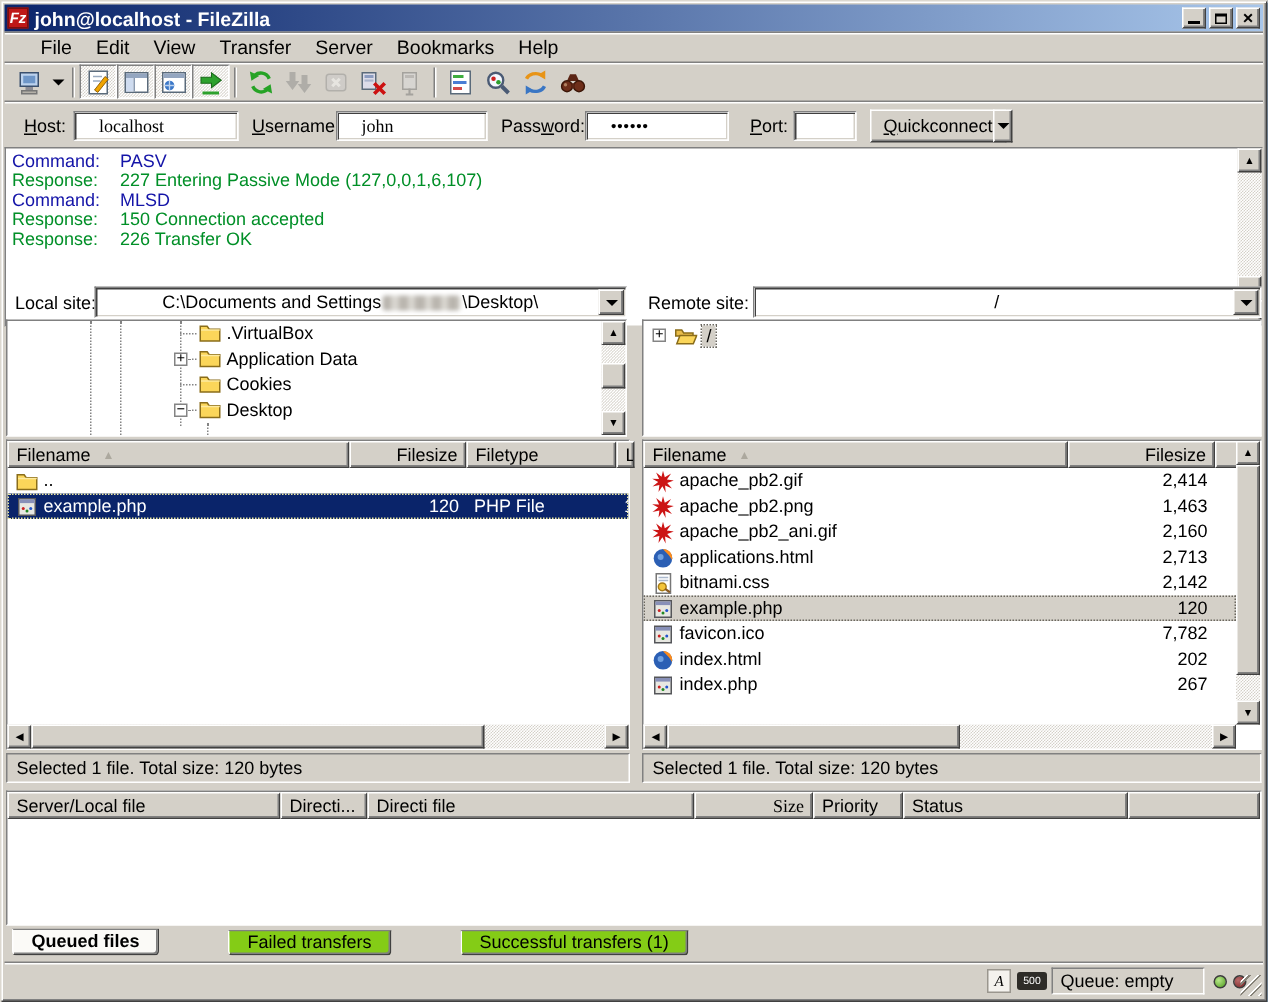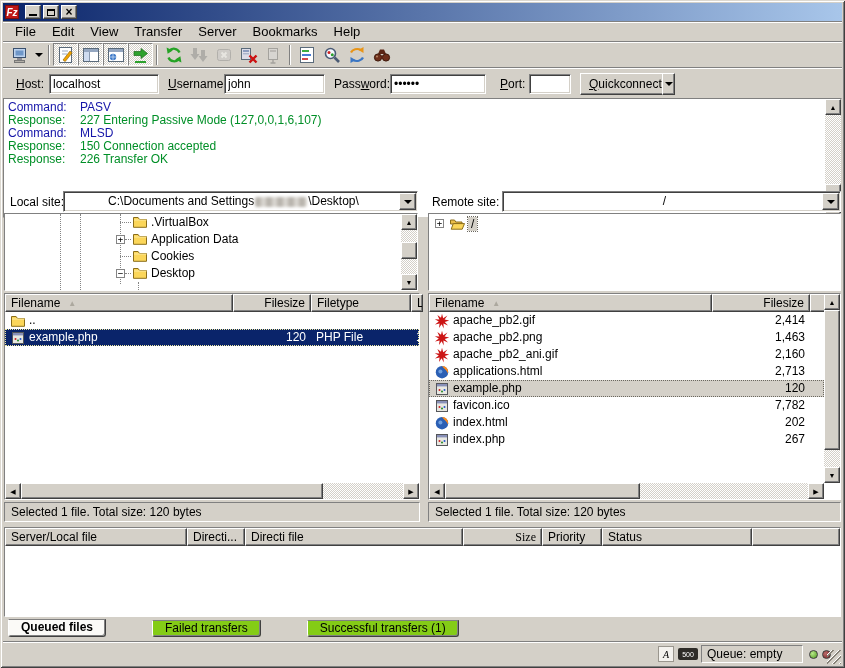--- a/index.html
+++ b/index.html
@@ -17,33 +17,33 @@
   .etch-top{border-top:1px solid #808080;box-shadow:inset 0 1px 0 #fff;}
   
   .titlebar{position:absolute;left:3px;top:3px;width:839px;height:18px;display:flex;align-items:center;padding:0 2px;}
   .appicon{width:14px;height:14px;background:#bf1818;color:#fff;font-weight:bold;font-style:italic;font-size:10px;line-height:14px;text-align:center;margin-right:4px;border:1px solid #7a0e0e;}
   .title{color:#fff;font-weight:bold;font-size:13px;flex:1;white-space:nowrap;}
   .wbtn{width:16px;height:14px;margin-left:2px;position:relative;display:flex;align-items:center;justify-content:center;font-size:10px;font-weight:bold;color:#000;}
   .glyph-min{position:absolute;left:3px;bottom:2px;width:8px;height:2px;background:#000;}
   .glyph-max{width:8px;height:7px;border:1px solid #000;border-top:2px solid #000;}
   .glyph-close{font-size:12px;line-height:10px;}
   
-  .menubar{position:absolute;left:3px;top:21px;width:839px;height:20px;padding-left:4px;display:flex;align-items:center;font-size:13px;}
+  .menubar{position:absolute;left:3px;top:21px;width:839px;height:20px;padding-left:16px;display:flex;align-items:center;font-size:13px;}
   .menu-item{padding:2px 8px;}
   .toolbar{position:absolute;left:3px;top:41px;width:839px;height:26px;display:flex;align-items:center;padding-left:4px;}
   .tbtn{width:25px;height:23px;display:flex;align-items:center;justify-content:center;border:1px solid transparent;}
   .tbtn.pressed{border-color:#808080 #fff #fff #808080;}
   .tbtn.disabled{opacity:.45;filter:grayscale(100%);}
   .tdrop{width:13px;height:23px;display:flex;align-items:center;justify-content:center;}
   .tri-down{width:0;height:0;border-left:4px solid transparent;border-right:4px solid transparent;border-top:4px solid #000;}
   .tsep{width:2px;height:20px;margin:0 3px;border-left:1px solid #808080;border-right:1px solid #fff;}
   
   .quickbar{position:absolute;left:3px;top:67px;width:839px;height:31px;}
   .qlabel{position:absolute;top:9px;font-size:12px;}
-  .qinput{position:absolute;top:6px;height:20px;font-family:Liberation Sans, sans-serif;font-size:12px;padding:1px 3px;outline:none;}
+  .qinput{position:absolute;top:6px;height:20px;font-family:Liberation Serif, serif;font-size:12px;padding:1px 16px;outline:none;}
   .qcbtn{position:absolute;top:5px;height:22px;font-family:"Liberation Sans",sans-serif;font-size:12px;padding:0 8px;}
   
   .log{position:absolute;left:3px;top:98px;width:839px;height:120px;background:#fff;border:1px solid;border-color:#808080 #d4d0c8 #d4d0c8 #808080;}
   .loglines{position:absolute;left:0;top:2px;right:17px;bottom:0;overflow:hidden;}
   .logline{display:flex;height:13px;line-height:13px;font-size:12px;white-space:nowrap;}
   .loglabel{width:76px;padding-left:4px;flex:none;}
   
   .vscroll{position:absolute;width:16px;}
   .hscroll{position:absolute;height:16px;}
   .sbtn{position:absolute;width:16px;height:16px;display:flex;align-items:center;justify-content:center;font-size:7px;line-height:7px;color:#000;}
@@ -95,20 +95,21 @@
   .grip{position:absolute;right:1px;bottom:1px;width:14px;height:14px;background:repeating-linear-gradient(135deg,transparent 0 3px,#fff 3px 4px,#868278 4px 5px);}
   u{text-decoration:underline;}
 </style>
 </head>
 <body>
 
 <div class="win">
 
   <div class="titlebar" id="titlebar" style="background: linear-gradient(90deg, rgb(10, 36, 106), rgb(168, 198, 234));">
     <div class="appicon">Fz</div>
+    <div class="title">john@localhost - FileZilla</div>
     <div class="wbtn raised">
         <span class="glyph-min"></span>
       </div>
     <div class="wbtn raised">
         <span class="glyph-max"></span>
       </div>
     <div class="wbtn raised">
         <span class="glyph-close">×</span>
       </div>
   </div>
@@ -502,20 +503,34 @@
               <svg width="16" height="16" viewBox="0 0 16 16">
                 <circle cx="8" cy="8.2" r="6.2" fill="#2b5fb4"></circle>
                 <path d="M8 2 C12.2 2 14.8 5.4 14 9.4 C12.6 6.2 10.2 4.8 8 2 Z" fill="#ff8c1a"></path>
                 <circle cx="6.4" cy="7.4" r="2" fill="#6fa0e0"></circle>
               </svg>
             </span>
             <span>applications.html</span>
           </div>
           <div class="fcell r" style="width: 98px;">2,713</div>
         </div>
+        <div class="frow">
+          <div class="fcell" style="width: 283px;">
+            <span class="fic" style="display: inline-flex;">
+              <svg width="16" height="16" viewBox="0 0 16 16">
+                <rect x="3.5" y="1.5" width="9.5" height="13" fill="#fff" stroke="#777"></rect>
+                <path d="M5 4 h6.5 M5 6 h6.5" stroke="#aab8cc"></path>
+                <circle cx="7.5" cy="10.2" r="2.6" fill="#f3c43a" stroke="#a87d18"></circle>
+                <path d="M9.4 11.6 l3.2 2.2" stroke="#8a5a20" stroke-width="1.5"></path>
+              </svg>
+            </span>
+            <span>bitnami.css</span>
+          </div>
+          <div class="fcell r" style="width: 98px;">2,142</div>
+        </div>
         <div class="frow sel-inactive">
           <div class="fcell" style="width: 283px;">
             <span class="fic" style="display: inline-flex;">
               <svg width="16" height="16" viewBox="0 0 16 16">
                 <rect x="2.5" y="2.5" width="11" height="11" fill="#e8e8e2" stroke="#55565a"></rect>
                 <rect x="3" y="3" width="10" height="2.4" fill="#8890b8"></rect>
                 <circle cx="5.5" cy="9" r="1" fill="#cc2222"></circle>
                 <circle cx="8" cy="10.6" r="1" fill="#228822"></circle>
                 <circle cx="10.5" cy="9" r="1" fill="#2255cc"></circle>
               </svg>

